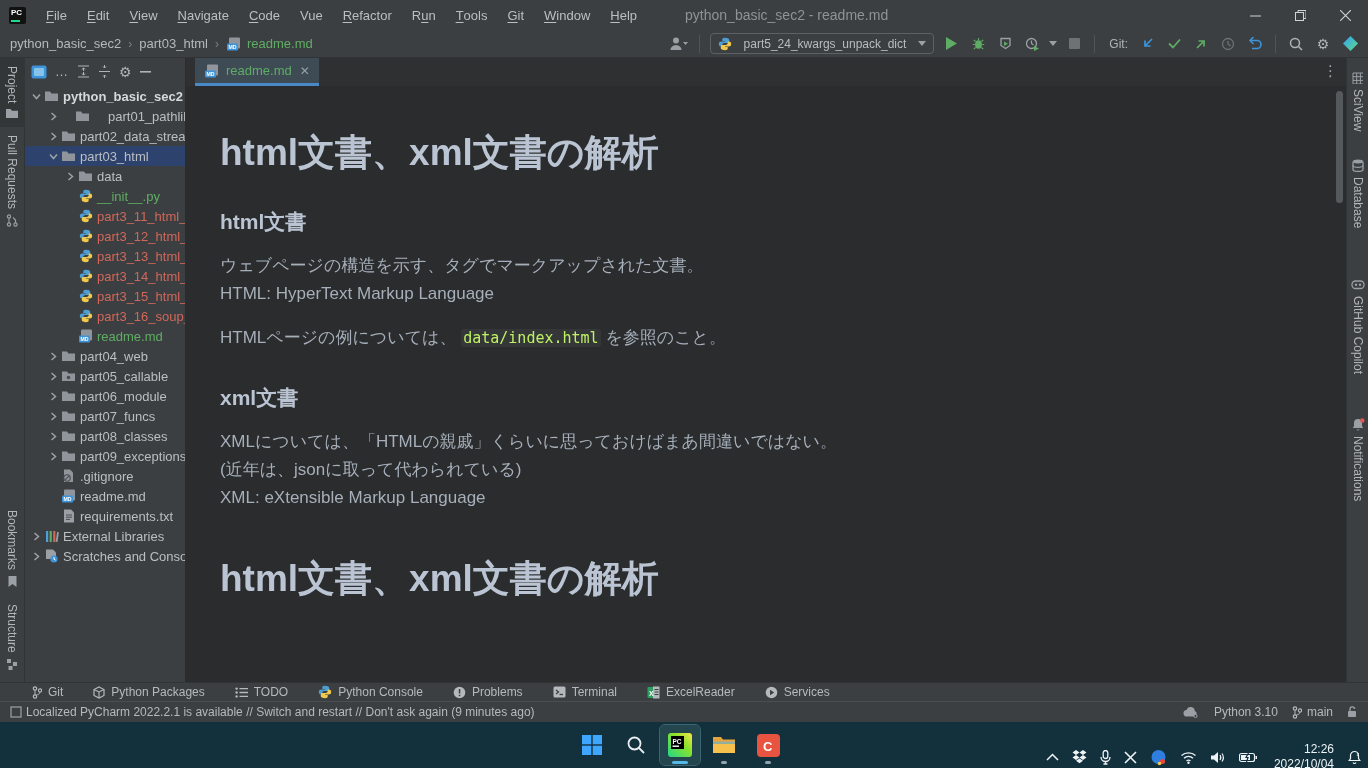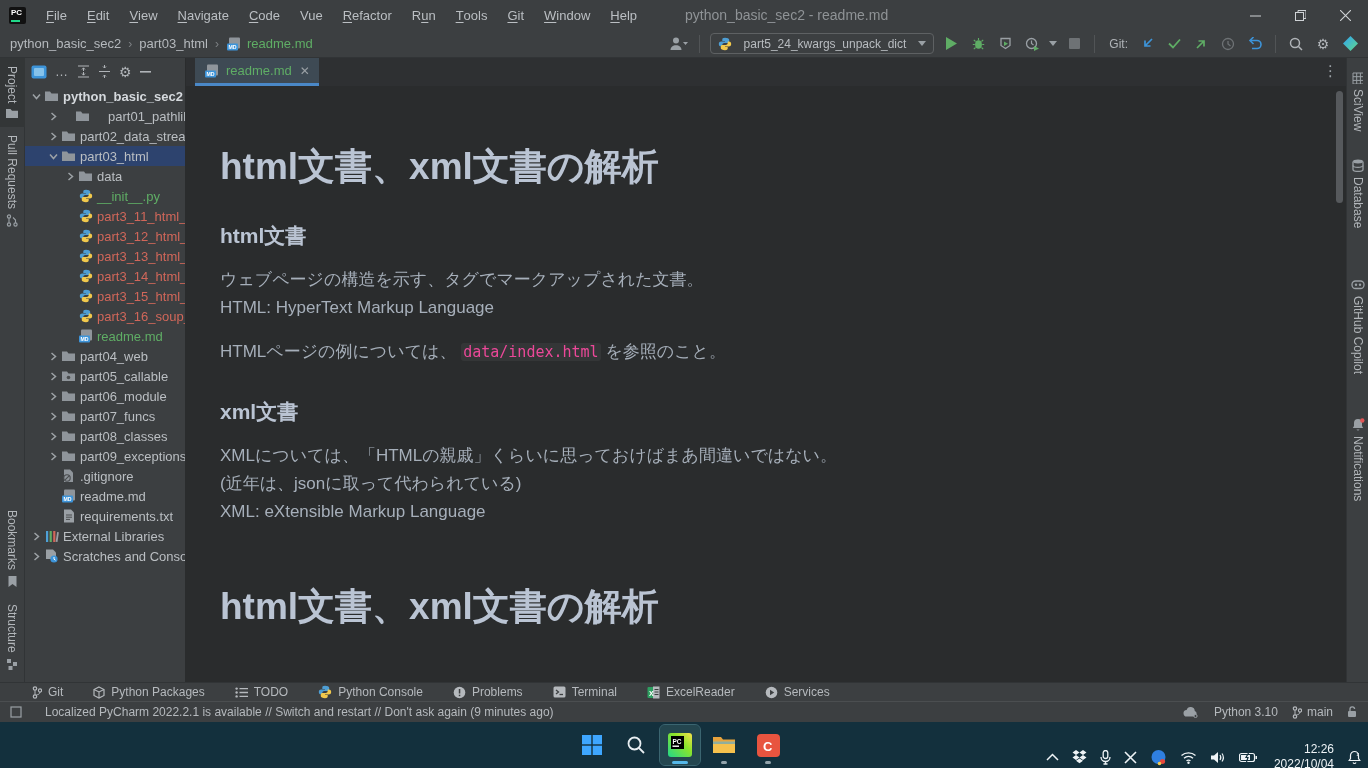--- a/index.html
+++ b/index.html
@@ -55,33 +55,33 @@
   .c-red { color:#d1675a; }
 
   
   #editor { position:absolute; left:186px; top:58px; width:1160px; height:624px; background:#2a2c2d; overflow:hidden; }
   #tabbar { height:28px; background:#2e3032; display:flex; align-items:center; position:relative; }
   #tab-readme { margin-left:9px; height:28px; display:flex; align-items:center; gap:6px; padding:0 9px; background:#3e4a54; border-bottom:3px solid #4a88c7; font-size:13px; color:#5fad65; }
   #tab-close { color:#9aa0a5; font-size:12px; margin-left:2px; }
   #editor-menu-dots { position:absolute; right:7px; top:4px; color:#9aa0a5; font-size:15px; letter-spacing:1px; }
   #editor-scrollbar { position:absolute; right:3px; top:33px; width:7px; height:112px; background:rgba(140,145,150,.45); border-radius:4px; }
   #content { padding:0 46px 0 34px; overflow:hidden; height:596px; color:#a6afba; }
-  #content h1 { font-size:37px; font-weight:bold; color:#bac4d3; margin-top:58px; line-height:46px; }
+  #content h1 { font-size:37px; font-weight:bold; color:#bac4d3; margin-top:44px; line-height:46px; }
   #content h2 { font-size:29px; font-weight:bold; color:#bac4d3; margin-top:50px; line-height:38px; }
   #content h3 { font-size:21px; font-weight:bold; color:#bac4d3; margin-top:32px; line-height:28px; }
   #content p { font-size:17px; line-height:28px; margin-top:16px; }
-  #content code { font-family:"DejaVu Sans Mono","Liberation Mono",monospace; font-size:15px; color:#ec4899; background:rgba(255,255,255,.05); border-radius:3px; padding:0 2px; }
+  #content code { font-family:"DejaVu Sans Mono","Liberation Mono",monospace; font-size:15px; color:#bef264; background:rgba(255,255,255,.05); border-radius:3px; padding:0 2px; }
 
   
   #bottom-bar { position:absolute; left:0; top:682px; width:1368px; height:19px; background:#3c3f41; border-top:1px solid #313436; display:flex; align-items:center; gap:30px; padding-left:32px; }
   .bbar-item { display:flex; align-items:center; gap:6px; font-size:12px; color:#b5b9bd; }
 
   
   #status-bar { position:absolute; left:0; top:701px; width:1368px; height:21px; background:#3c3f41; border-top:1px solid #4b4e50; display:flex; align-items:center; padding:0 10px; font-size:12px; color:#b5b9bd; }
-  #status-left { display:flex; align-items:center; gap:23px; }
+  #status-left { display:flex; align-items:center; gap:4px; }
   #status-right { margin-left:auto; display:flex; align-items:center; gap:14px; }
   .sb-item { display:flex; align-items:center; gap:5px; }
 
   
   #taskbar { position:absolute; left:0; top:722px; width:1368px; height:46px; background:#13303d; }
   #tb-center { position:absolute; left:50%; top:0; transform:translateX(-112px); display:flex; gap:4px; height:46px; align-items:center; }
   .task-cell { width:40px; height:40px; border-radius:5px; display:flex; align-items:center; justify-content:center; position:relative; }
   .task-cell.active { background:#24464f; outline:1px solid #3b6570; }
   .task-cell.active::after { content:""; position:absolute; bottom:1px; left:12px; width:16px; height:3px; border-radius:2px; background:#55b7e8; }
   .task-cell.open::after { content:""; position:absolute; bottom:1px; left:17px; width:6px; height:3px; border-radius:2px; background:#93a3ab; }

